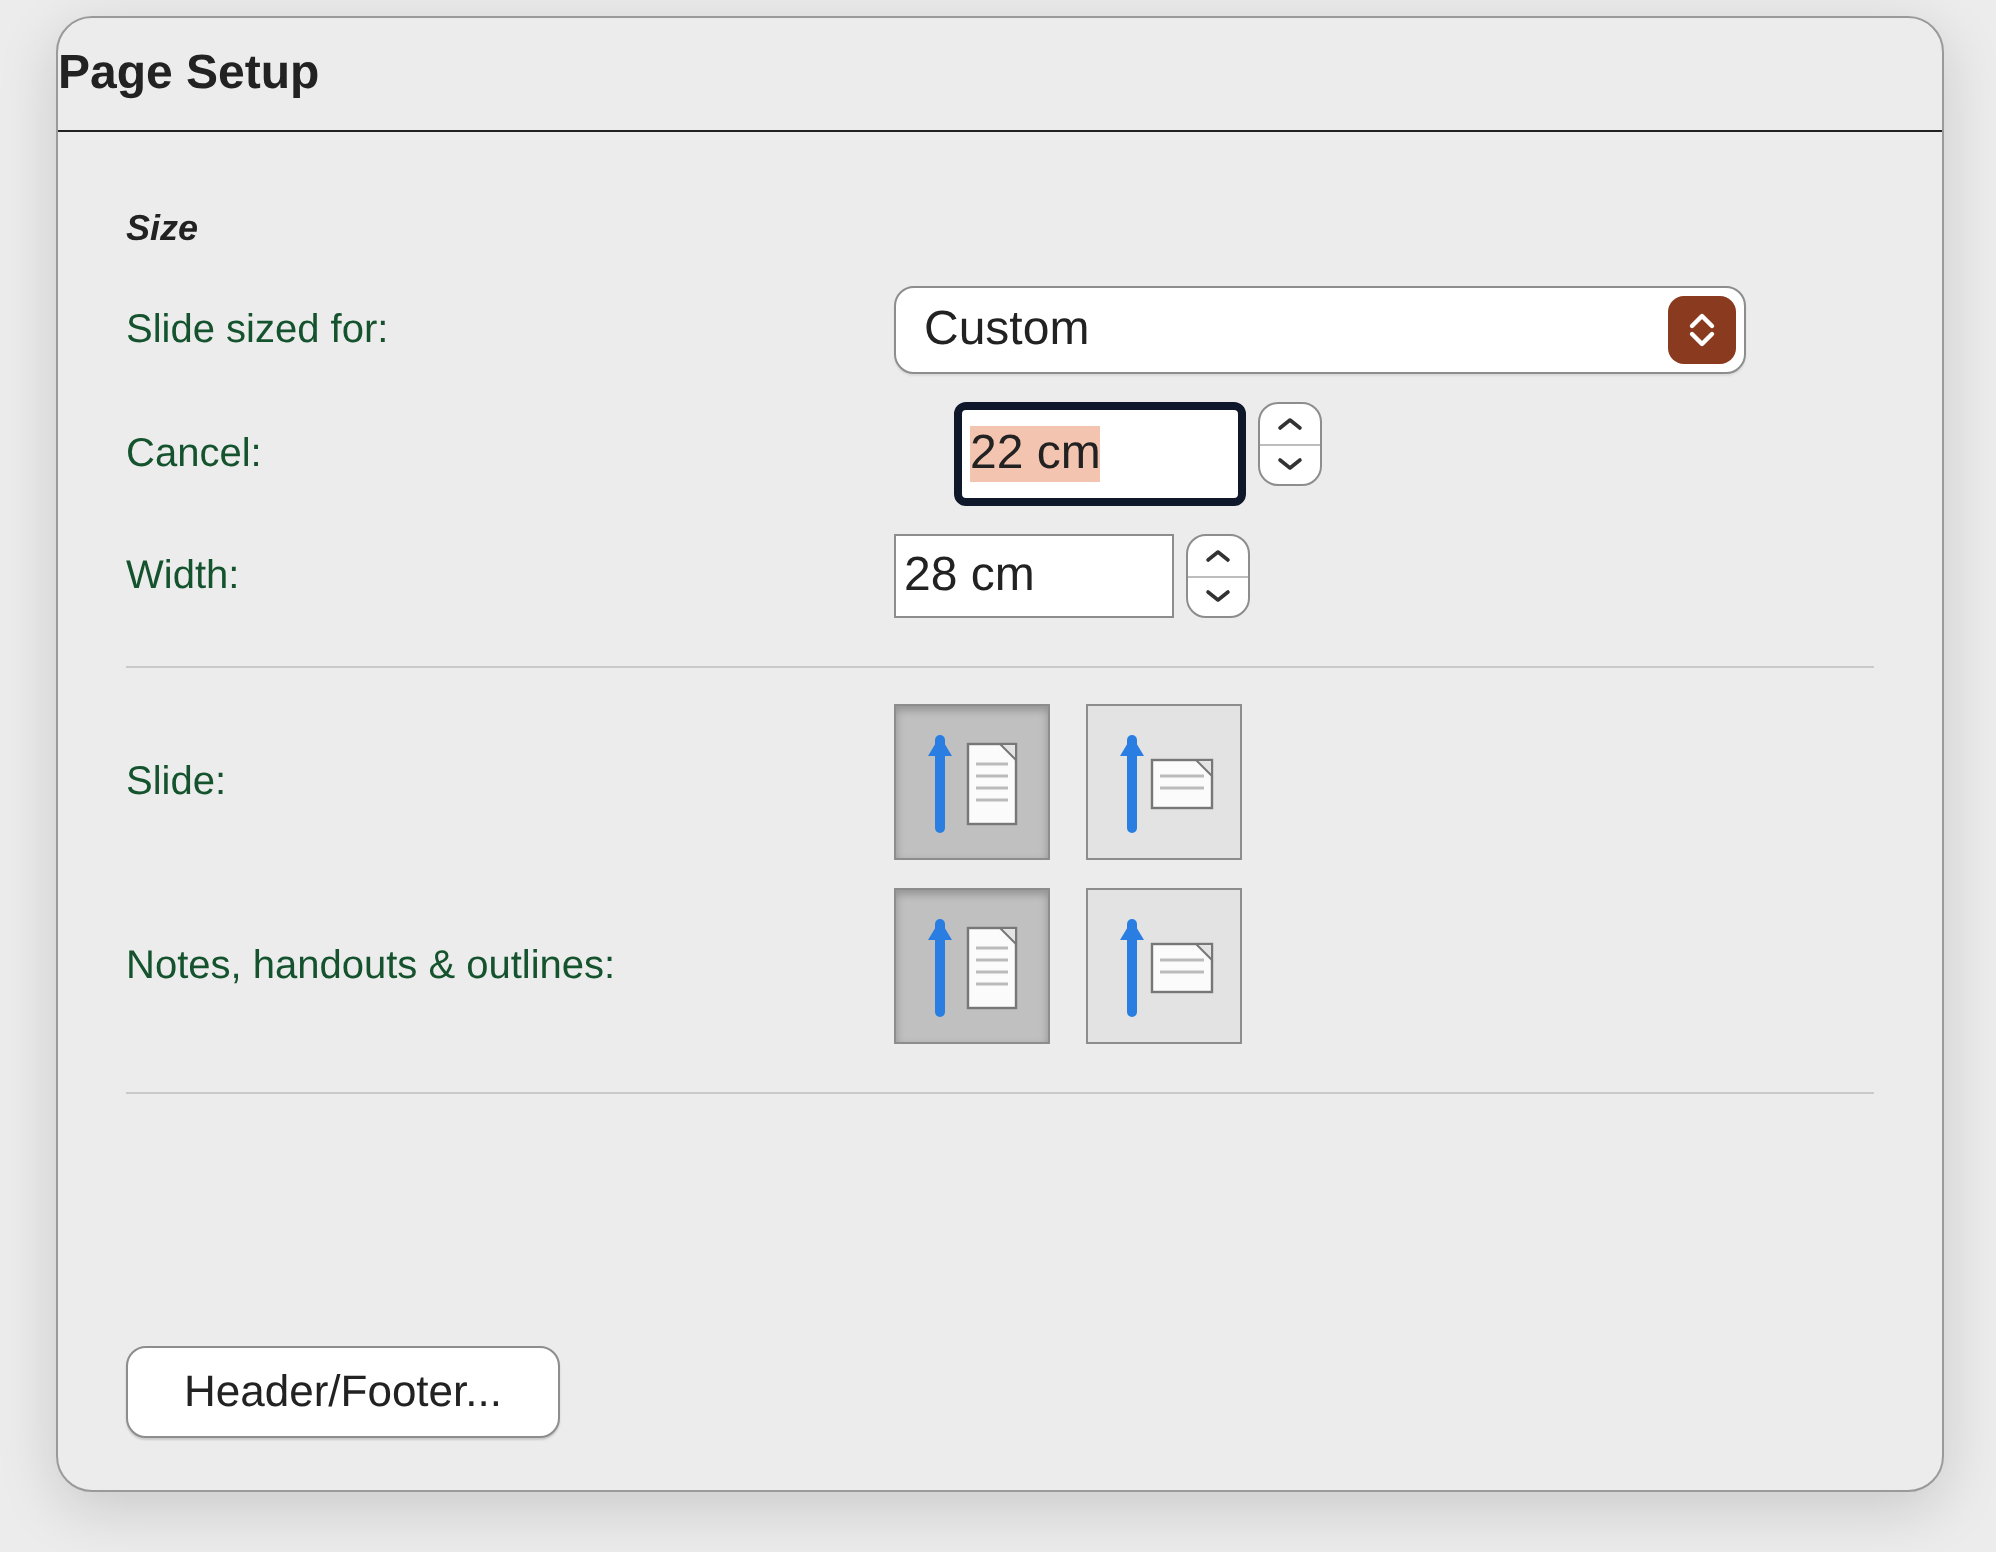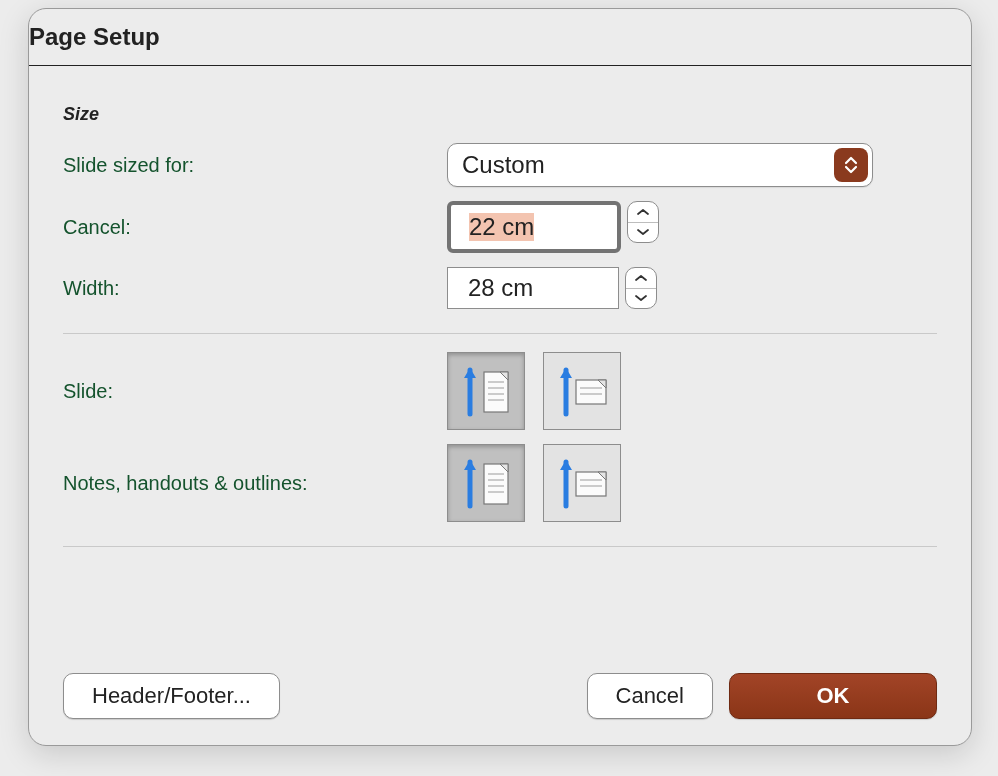--- a/index.html
+++ b/index.html
@@ -86,28 +86,29 @@
     color: #fff;
   }
   .stepper-pill svg { display: block; }
   .numfield {
     width: 130px;
     height: 40px;
     background: #fff;
     border: 1.5px solid #8d8d8d;
     display: flex;
     align-items: center;
-    padding: 0 20px;
+    padding: 0 4px;
     font-size: 24px;
   }
   .numfield.focused {
-    border: 4px solid #737373;
+    border: 4px solid #0f172a;
     border-radius: 6px;
-    padding: 0 18px;
+    padding: 0 4px;
     height: 44px;
+    margin-left: 30px;
   }
   .numfield .seltext {
     background: #f3c4b0;
   }
   .spinner {
     margin-left: 6px;
     width: 30px;
     height: 40px;
     border: 1.5px solid #8d8d8d;
     border-radius: 10px;
@@ -309,23 +310,15 @@
     </div>
 
     <hr class="hr">
 
   </div>
 
   <div class="footer">
     <div class="btn white">
       <span>Header/Footer...</span>
     </div>
-    <div class="footer-right">
-      <div class="btn white">
-        <span>Cancel</span>
-      </div>
-      <div class="btn primary">
-        <span>OK</span>
-      </div>
-    </div>
   </div>
 
 </div>
 
 </body></html>

